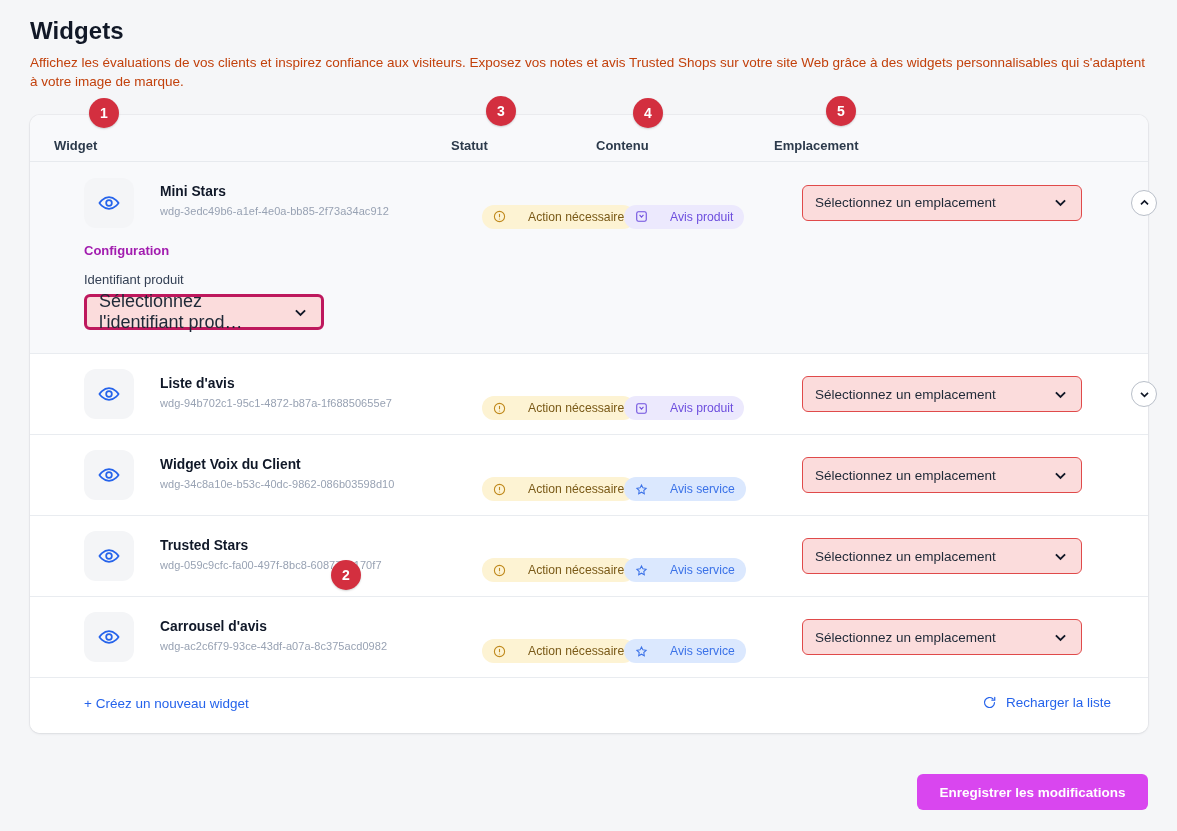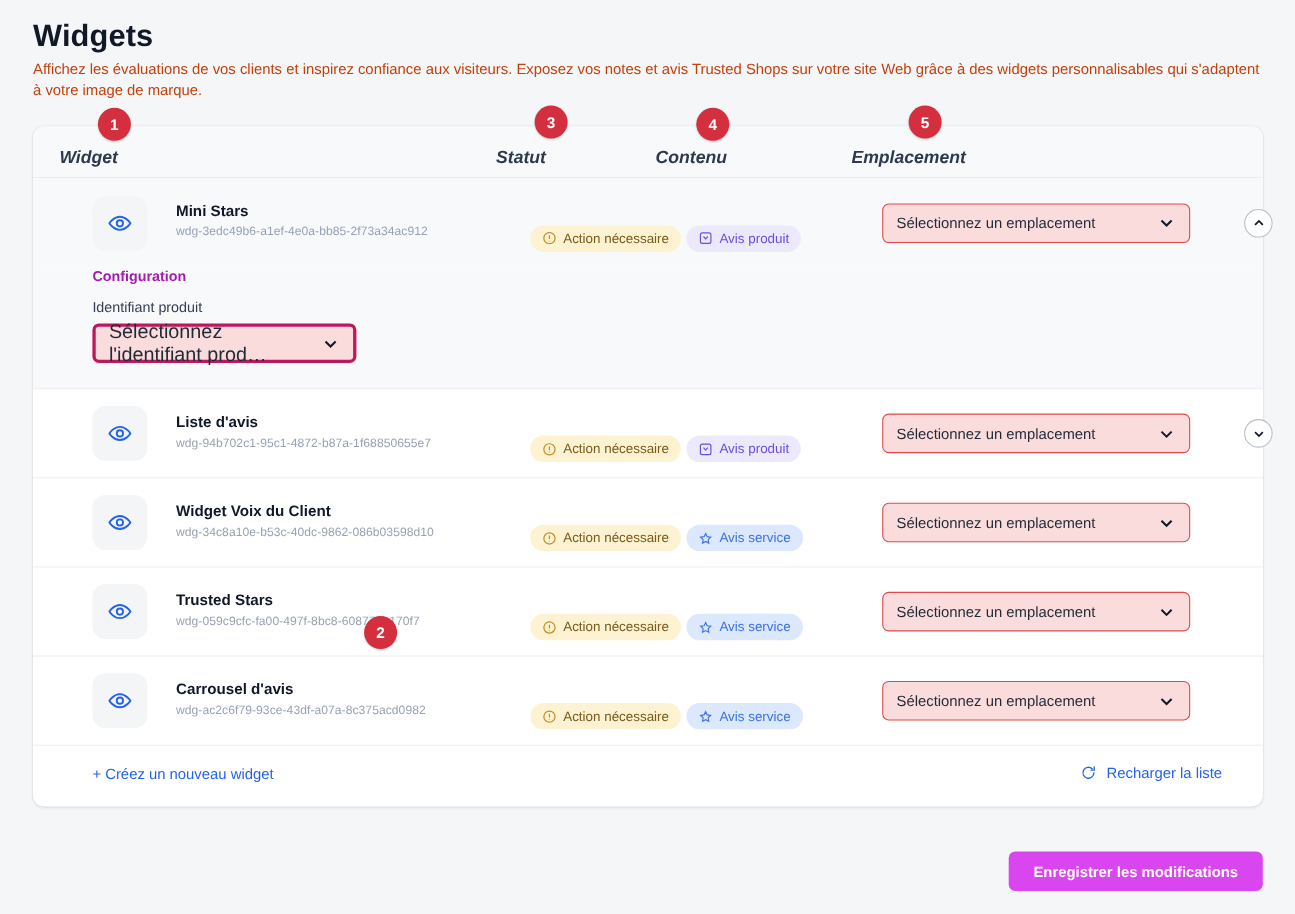--- a/index.html
+++ b/index.html
@@ -8,21 +8,21 @@
     width: 1177px; height: 831px;
     background: #f5f6f8;
     font-family: "Liberation Sans", sans-serif;
     -webkit-font-smoothing: antialiased;
   }
   .page { position: relative; width: 1177px; height: 831px; overflow: hidden; }
 
   
   .page-title {
     position: absolute; left: 30px; top: 17px;
-    font-size: 28px; font-weight: bold; color: #111827; letter-spacing: .1px;
+    font-size: 24px; font-weight: bold; color: #111827; letter-spacing: .1px;
   }
   .page-desc {
     position: absolute; left: 30px; top: 53px; width: 1115px;
     font-size: 13.5px; line-height: 19px; color: #c2410c;
   }
 
   
   .card {
     position: absolute; left: 30px; top: 115px; width: 1118px;
     background: #fff; border-radius: 10px;
@@ -31,21 +31,21 @@
   }
 
   
   .thead {
     position: relative; height: 47px; background: #f8f9fb;
     border-top-left-radius: 10px; border-top-right-radius: 10px;
     border-bottom: 1px solid #e7eaee;
   }
   .th {
     position: absolute; bottom: 8px;
-    font-size: 16px; font-weight: bold; color: #2c3a4b; font-style: italic;
+    font-size: 13px; font-weight: bold; color: #2c3a4b;
   }
   .th-widget { left: 24px; }
   .th-statut { left: 421px; }
   .th-contenu { left: 566px; }
   .th-emplacement { left: 744px; }
 
   
   .step {
     position: absolute; width: 30px; height: 30px; border-radius: 50%;
     background: #d32f3f; color: #fff;
@@ -77,21 +77,21 @@
   .w-name {
     position: absolute; left: 130px; top: 22px;
     font-size: 13.8px; font-weight: bold; color: #101828;
   }
   .w-id {
     position: absolute; left: 130px; top: 43px;
     font-size: 11px; color: #98a2b3; letter-spacing: .05px;
   }
 
   .badge {
-    display: inline-flex; align-items: center; gap: 6px;
+    display: inline-flex; align-items: center; gap: 22px;
     height: 24px; padding: 0 11px; border-radius: 12px;
     font-size: 12.2px; white-space: nowrap; margin-top: 28px;
   }
   .badge-warn { background: #fdf3d3; color: #7a5a18; }
   .badge-product { background: #ece9fd; color: #6d4ede; }
   .badge-service { background: #dbe8fe; color: #3b72e8; align-items: center; }
 
   .cell-statut   { position: absolute; left: 452px; }
   .cell-contenu  { position: absolute; left: 594px; }
 

